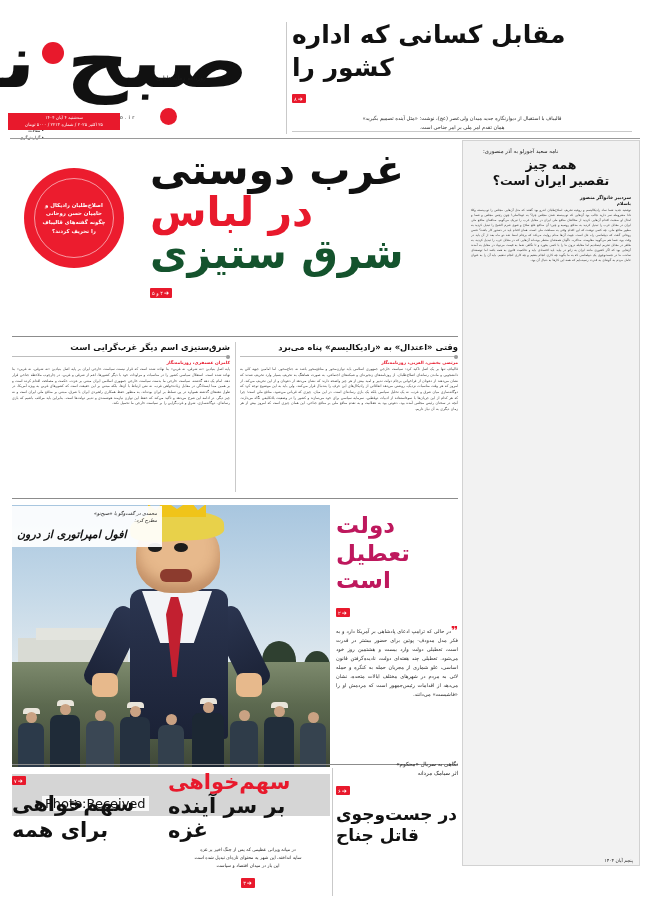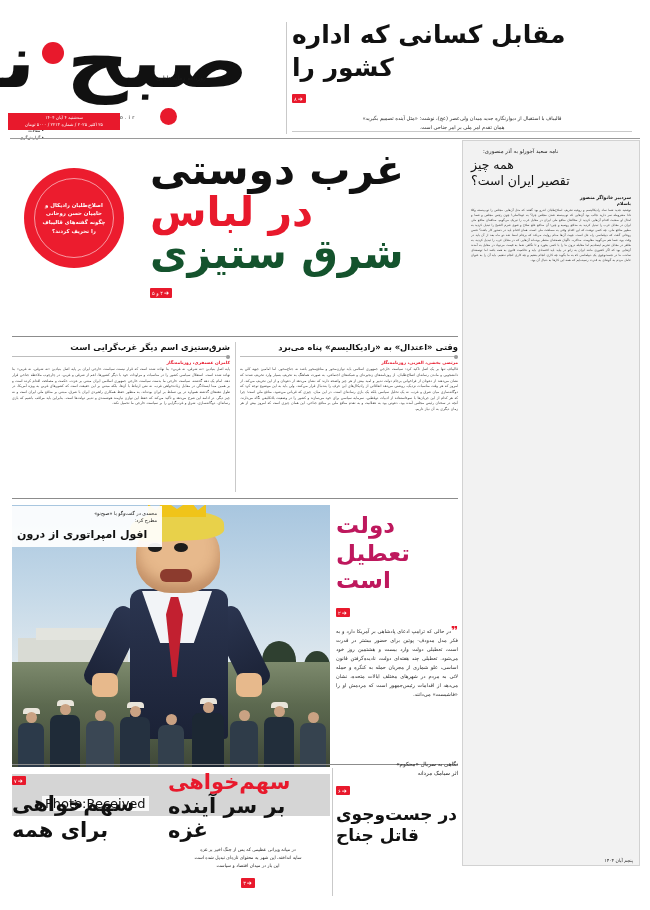--- a/index.html
+++ b/index.html
@@ -174,24 +174,24 @@
   #side-col .kicker {
     font-size: 5.4px;
     color: #222;
     text-align: left;
     margin-bottom: 3px;
     padding-left: 12px;
   }
   #side-col h2 {
     margin: 0 0 5px 0;
     font-size: 12.5px;
-    font-weight: normal;
+    font-weight: bold;
     line-height: 1.3;
     color: #111;
-    text-align: left;
+    text-align: center;
   }
   #side-col .byline {
     font-size: 4.6px;
     font-weight: bold;
     color: #111;
     text-align: right;
     margin: 4px 0 1px 0;
   }
   #side-col .salam {
     font-size: 4.4px;
@@ -425,20 +425,21 @@
     font-size: 12px;
     font-weight: bold;
     line-height: 0;
     vertical-align: -2px;
   }
   #photo-side {
     left: 12px; top: 506px; width: 150px;
     background: rgba(255,255,255,.93);
     padding: 4px 5px 5px 5px;
     box-sizing: border-box;
+    font-style: italic;
   }
   #photo-side .kicker {
     font-size: 4.8px; color: #1c1c1c; text-align: right; line-height: 1.55;
   }
   #photo-side h3 {
     margin: 3px 0 0 0;
     font-size: 11px;
     font-weight: bold;
     color: #111;
     text-align: left;

